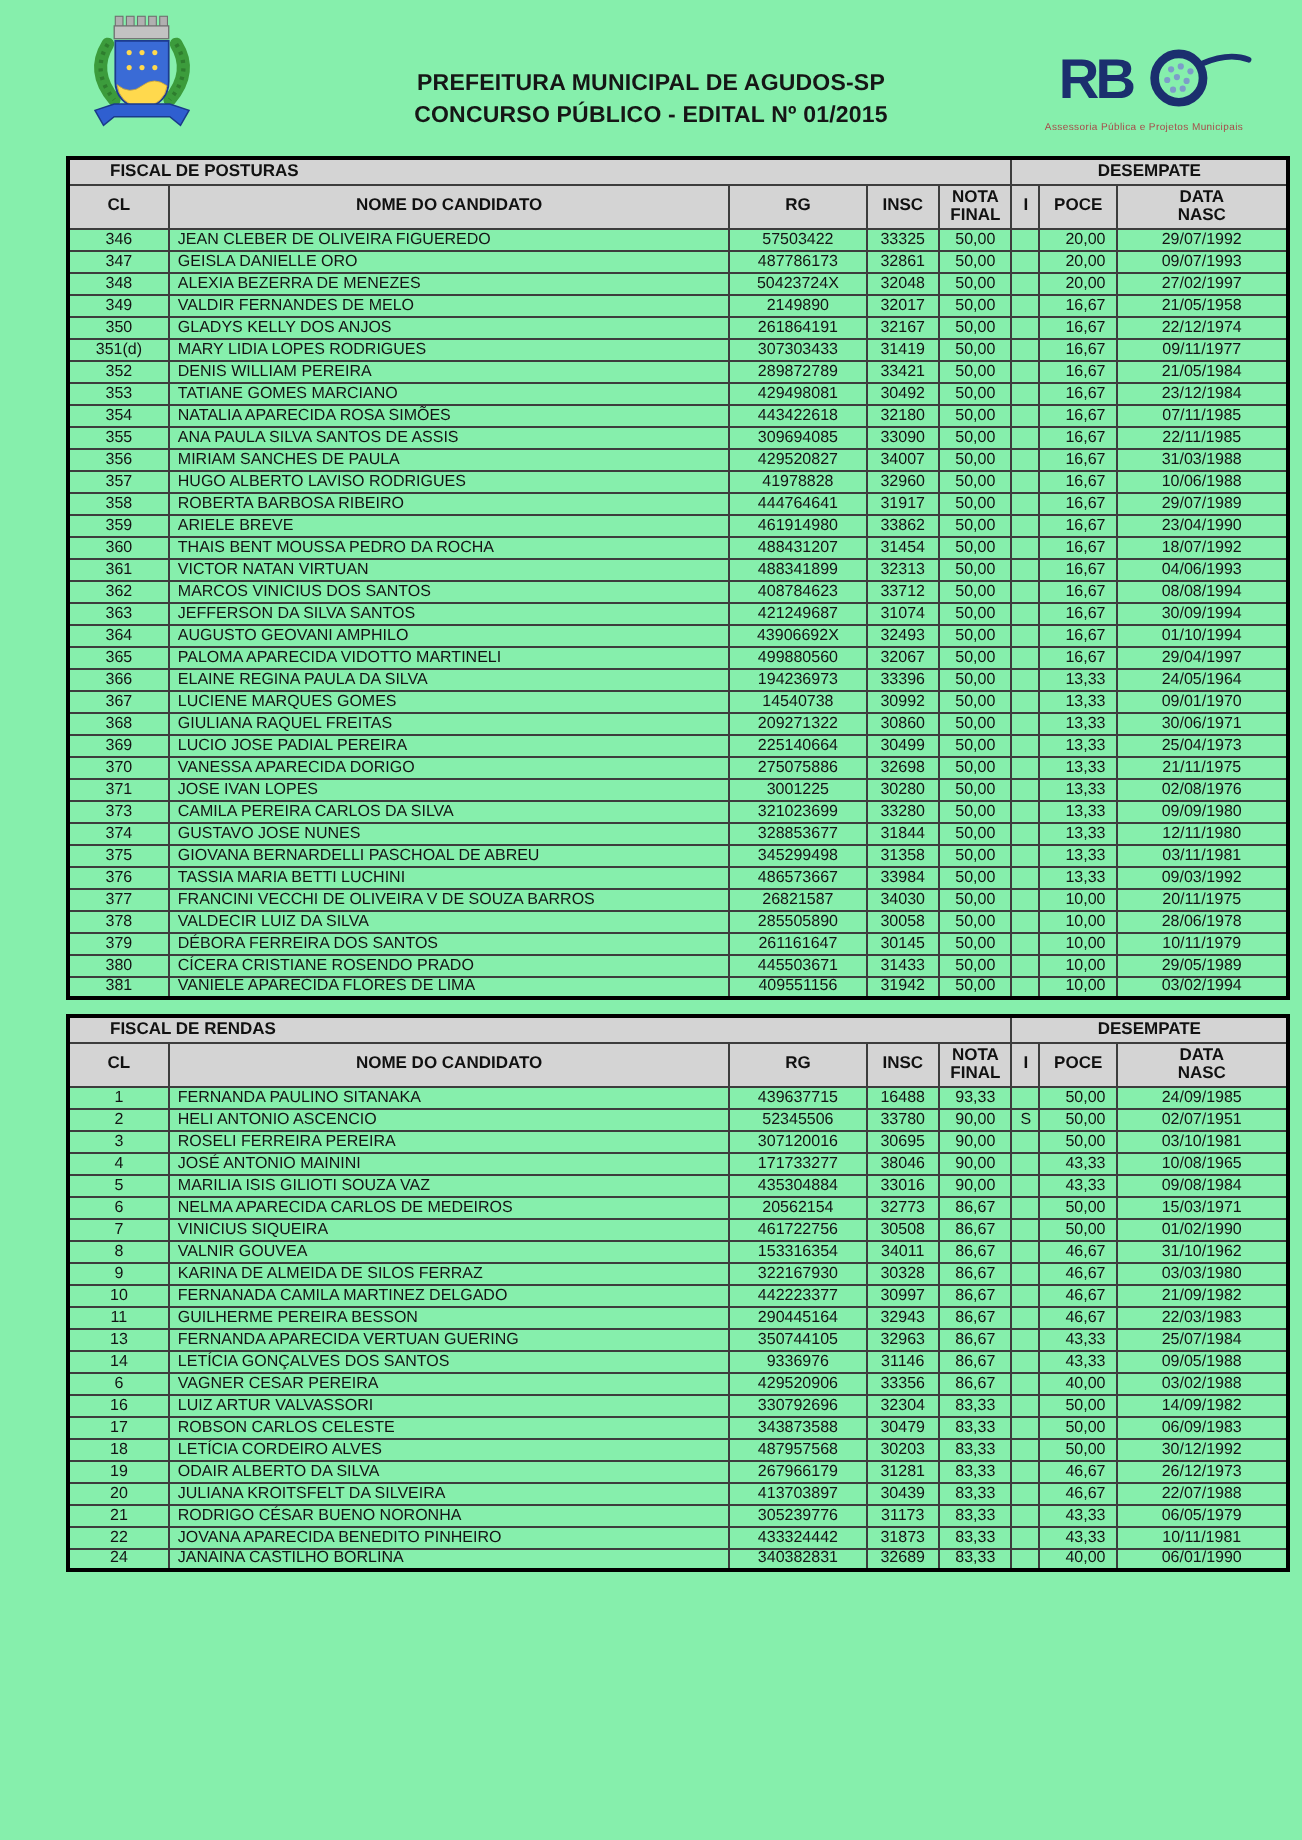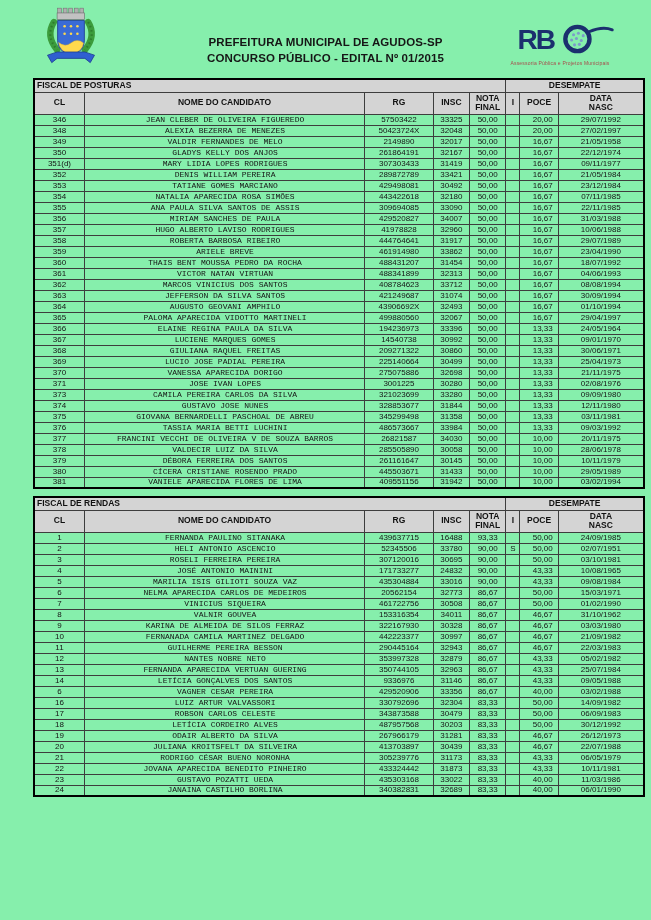--- a/index.html
+++ b/index.html
@@ -4,36 +4,36 @@
 <style>
   * { box-sizing: border-box; }
   html,body { margin:0; padding:0; background:#ffffff; }
   body { width:651px; height:920px; font-family:"Liberation Sans", sans-serif; position:relative; }
   .page { position:relative; width:651px; height:920px; background:#86efac; overflow:hidden; }
 
   
   .crest { position:absolute; left:36px; top:6px; }
   .title-block { position:absolute; top:35px; left:0; right:0; text-align:center;
                  font-weight:bold; font-size:11.5px; line-height:1.35; color:#161616; letter-spacing:0.1px; }
-  .rbo { position:absolute; top:24px; right:24px; width:134px; text-align:center; }
+  .rbo { position:absolute; top:24px; right:12px; width:134px; text-align:center; }
   .rbo-tagline { font-size:5px; color:#a84a4a; line-height:1; margin-top:1px; letter-spacing:0.2px; white-space:nowrap; }
 
   
   .tables { position:absolute; top:78px; left:33px; width:612px; }
   table.results { border-collapse:collapse; table-layout:fixed; width:612px; margin-bottom:7px;
                   border:2px solid #000; }
   .results th, .results td { border:1px solid #3d3d3d; overflow:hidden; white-space:nowrap; }
   .results th { background:#d4d4d4; font-size:8.5px; font-weight:bold; color:#111;
                 text-align:center; line-height:1.12; padding:1px 2px; vertical-align:middle; }
   .results th.two-line { white-space:pre-line; }
   .results tr.section-row th { height:11px; }
-  .results th.section-title { text-align:left; padding-left:2px;margin-top:33px; }
+  .results th.section-title { text-align:left; padding-left:20px;margin-top:33px; }
   .results tr.cols-row th { height:21px; }
   .results td { font-size:8px; height:11px; padding:0 3px; color:#141414; line-height:1; }
-  td.col-name { text-align:center; padding-left:4px;font-family:Liberation Mono, monospace; }
+  td.col-name { text-align:left; padding-left:4px; }
   td.col-cl, td.col-rg, td.col-insc, td.col-nota, td.col-i, td.col-data { text-align:center; }
   td.col-poce { text-align:right; padding-right:5px; }
 </style>
 </head>
 <body>
 
 <div class="page">
 
   <div class="crest">
     <svg width="70" height="62" viewBox="0 0 64 58">
@@ -123,20 +123,30 @@
             <td class="col-cl">346</td>
             <td class="col-name">JEAN CLEBER DE OLIVEIRA FIGUEREDO</td>
             <td class="col-rg">57503422</td>
             <td class="col-insc">33325</td>
             <td class="col-nota">50,00</td>
             <td class="col-i"></td>
             <td class="col-poce">20,00</td>
             <td class="col-data">29/07/1992</td>
           </tr>
           <tr>
+            <td class="col-cl">347</td>
+            <td class="col-name">GEISLA DANIELLE ORO</td>
+            <td class="col-rg">487786173</td>
+            <td class="col-insc">32861</td>
+            <td class="col-nota">50,00</td>
+            <td class="col-i"></td>
+            <td class="col-poce">20,00</td>
+            <td class="col-data">09/07/1993</td>
+          </tr>
+          <tr>
             <td class="col-cl">348</td>
             <td class="col-name">ALEXIA BEZERRA DE MENEZES</td>
             <td class="col-rg">50423724X</td>
             <td class="col-insc">32048</td>
             <td class="col-nota">50,00</td>
             <td class="col-i"></td>
             <td class="col-poce">20,00</td>
             <td class="col-data">27/02/1997</td>
           </tr>
           <tr>
@@ -518,21 +528,21 @@
             <td class="col-insc">30695</td>
             <td class="col-nota">90,00</td>
             <td class="col-i"></td>
             <td class="col-poce">50,00</td>
             <td class="col-data">03/10/1981</td>
           </tr>
           <tr>
             <td class="col-cl">4</td>
             <td class="col-name">JOSÉ ANTONIO MAININI</td>
             <td class="col-rg">171733277</td>
-            <td class="col-insc">24832</td>
+            <td class="col-insc">38046</td>
             <td class="col-nota">90,00</td>
             <td class="col-i"></td>
             <td class="col-poce">43,33</td>
             <td class="col-data">10/08/1965</td>
           </tr>
           <tr>
             <td class="col-cl">5</td>
             <td class="col-name">MARILIA ISIS GILIOTI SOUZA VAZ</td>
             <td class="col-rg">435304884</td>
             <td class="col-insc">33016</td>
@@ -595,30 +605,20 @@
             <td class="col-cl">11</td>
             <td class="col-name">GUILHERME PEREIRA BESSON</td>
             <td class="col-rg">290445164</td>
             <td class="col-insc">32943</td>
             <td class="col-nota">86,67</td>
             <td class="col-i"></td>
             <td class="col-poce">46,67</td>
             <td class="col-data">22/03/1983</td>
           </tr>
           <tr>
-            <td class="col-cl">12</td>
-            <td class="col-name">NANTES NOBRE NETO</td>
-            <td class="col-rg">353997328</td>
-            <td class="col-insc">32879</td>
-            <td class="col-nota">86,67</td>
-            <td class="col-i"></td>
-            <td class="col-poce">43,33</td>
-            <td class="col-data">05/02/1982</td>
-          </tr>
-          <tr>
             <td class="col-cl">13</td>
             <td class="col-name">FERNANDA APARECIDA VERTUAN GUERING</td>
             <td class="col-rg">350744105</td>
             <td class="col-insc">32963</td>
             <td class="col-nota">86,67</td>
             <td class="col-i"></td>
             <td class="col-poce">43,33</td>
             <td class="col-data">25/07/1984</td>
           </tr>
           <tr>
@@ -705,30 +705,20 @@
             <td class="col-cl">22</td>
             <td class="col-name">JOVANA APARECIDA BENEDITO PINHEIRO</td>
             <td class="col-rg">433324442</td>
             <td class="col-insc">31873</td>
             <td class="col-nota">83,33</td>
             <td class="col-i"></td>
             <td class="col-poce">43,33</td>
             <td class="col-data">10/11/1981</td>
           </tr>
           <tr>
-            <td class="col-cl">23</td>
-            <td class="col-name">GUSTAVO POZATTI UEDA</td>
-            <td class="col-rg">435303168</td>
-            <td class="col-insc">33022</td>
-            <td class="col-nota">83,33</td>
-            <td class="col-i"></td>
-            <td class="col-poce">40,00</td>
-            <td class="col-data">11/03/1986</td>
-          </tr>
-          <tr>
             <td class="col-cl">24</td>
             <td class="col-name">JANAINA CASTILHO BORLINA</td>
             <td class="col-rg">340382831</td>
             <td class="col-insc">32689</td>
             <td class="col-nota">83,33</td>
             <td class="col-i"></td>
             <td class="col-poce">40,00</td>
             <td class="col-data">06/01/1990</td>
           </tr>
         </tbody>

